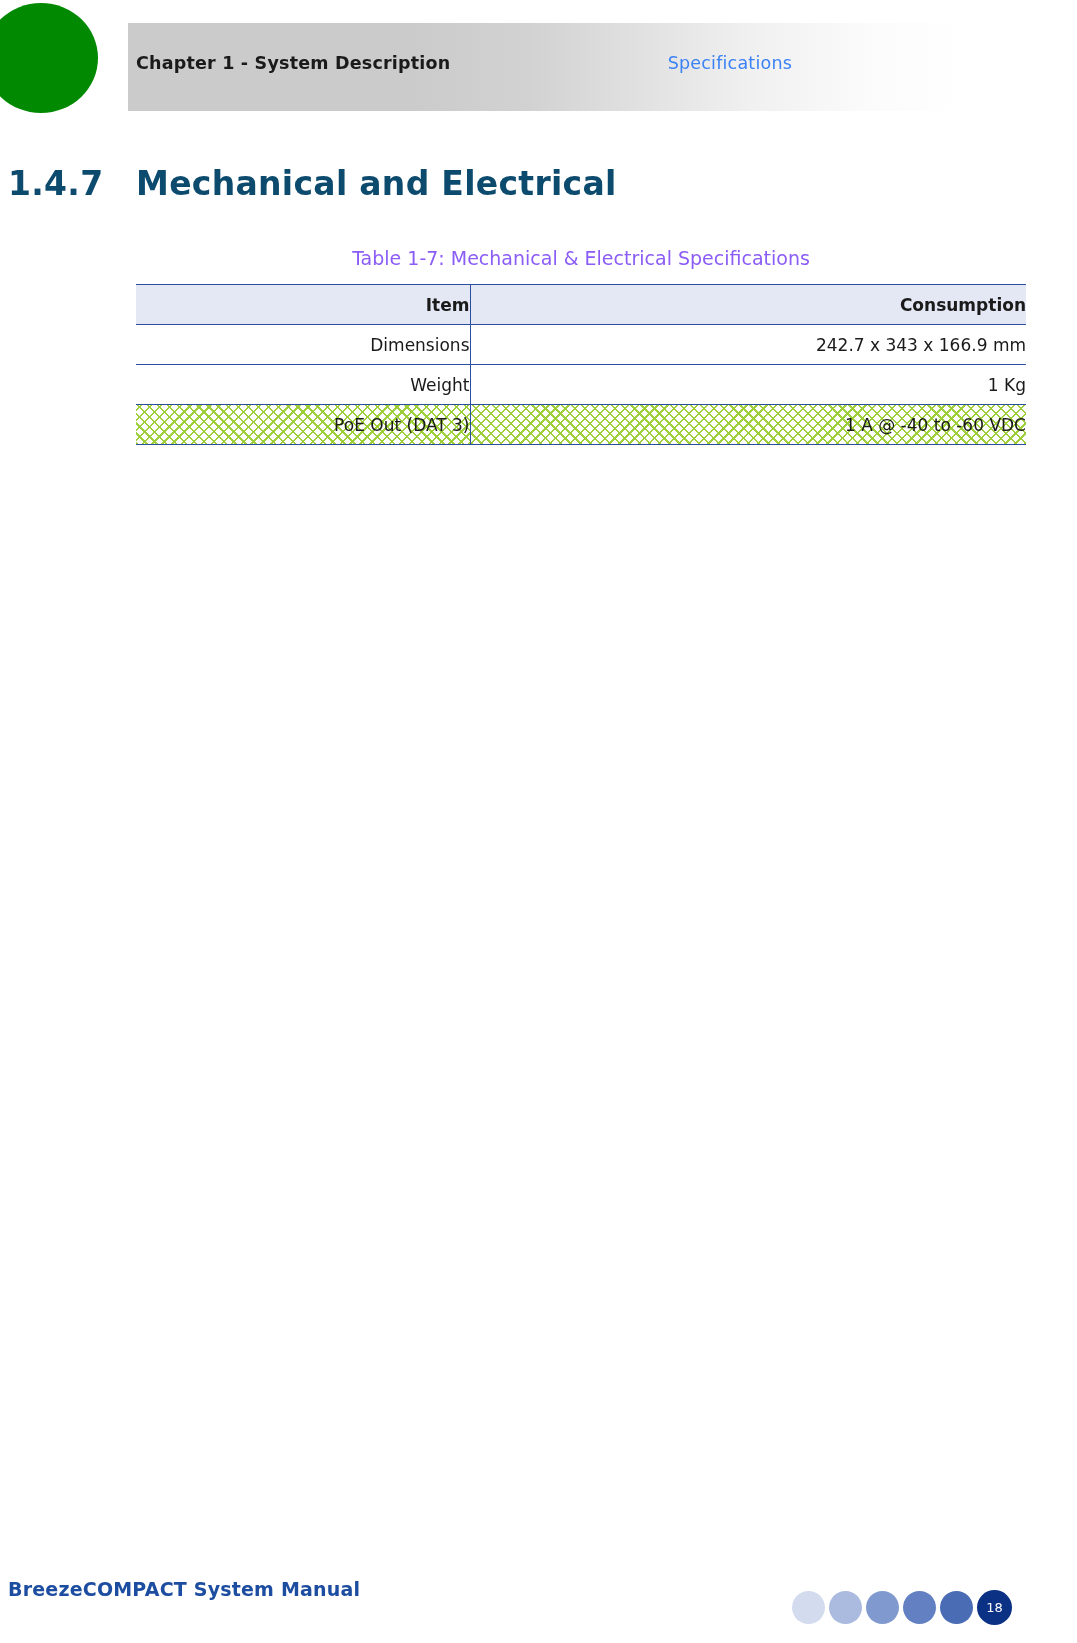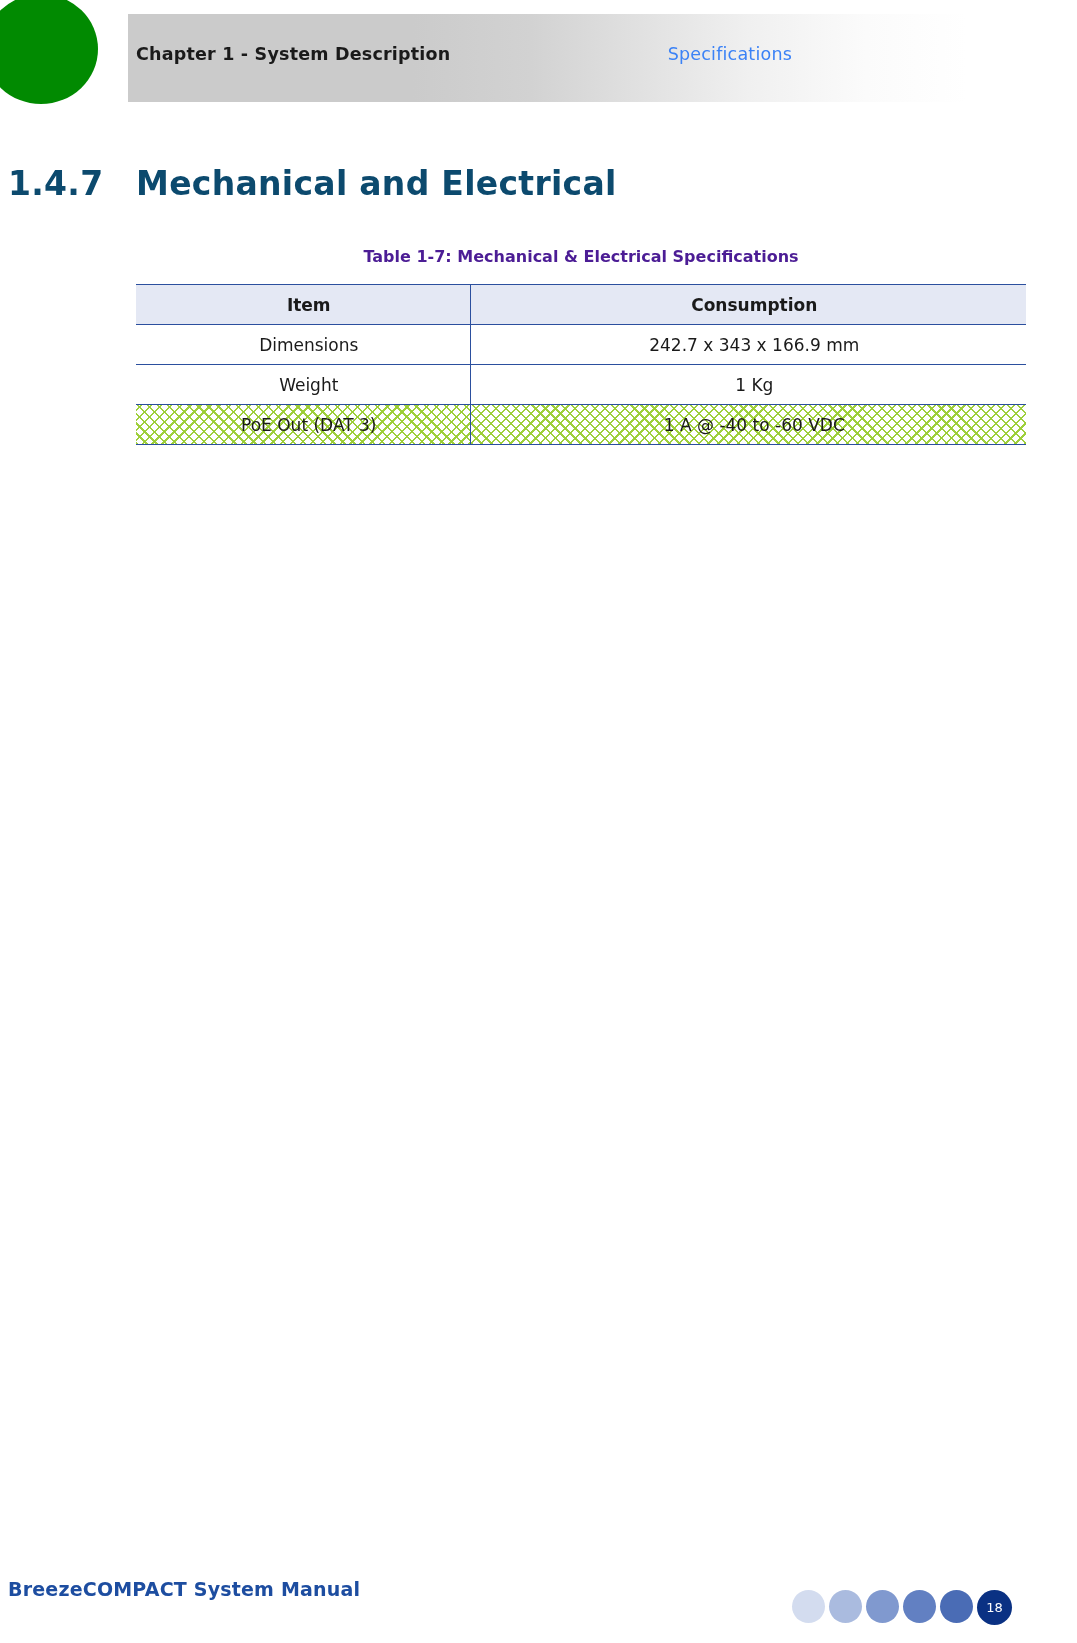--- a/index.html
+++ b/index.html
@@ -12,21 +12,21 @@
     background: #ffffff;
     font-family: "DejaVu Sans", "Liberation Sans", sans-serif;
     position: relative;
     overflow: hidden;
   }
 
   
   .page-header {
     position: absolute;
     left: 0;
-    top: 8px;
+    top: 17px;
     width: 858px;
     height: 96px;
   }
   .header-band {
     position: absolute;
     left: 128px;
     top: 6px;
     width: 839px;
     height: 88px;
     background: linear-gradient(to right,
@@ -88,23 +88,23 @@
     flex: 1 1 auto;
   }
 
   
   .table-caption {
     position: absolute;
     left: 136px;
     top: 247px;
     width: 890px;
     text-align: center;
-    font-size: 16px;
-    font-weight: bold;
-    color: #4c1d95;
+    font-size: 19px;
+    font-weight: normal;
+    color: #8b5cf6;
   }
   .spec-table {
     position: absolute;
     left: 136px;
     top: 284px;
     width: 890px;
     border-collapse: collapse;
     table-layout: fixed;
   }
   .spec-table col.col-item { width: 334px; }
@@ -112,21 +112,21 @@
 
   .spec-table th,
   .spec-table td {
     border-top: 1.6px solid #2b4f9e;
     border-bottom: 1.6px solid #2b4f9e;
     border-left: none;
     border-right: none;
     padding: 9px 0 9px 12px;
     font-size: 17px;
     color: #1a1a1a;
-    text-align: center;
+    text-align: right;
     vertical-align: middle;
     height: 21px;
     background-clip: padding-box;
     margin-top: 10px;
   }
   .spec-table th {
     background: #e4e8f4;
     font-weight: bold;
     font-size: 17px;
   }
@@ -181,20 +181,21 @@
     font-weight: bold;
     color: #1d4da0;
     letter-spacing: 0.2px;
     white-space: nowrap;
   }
   .footer-dots {
     position: absolute;
     right: 8px;
     bottom: 18px;
     display: flex;
+    align-items: center;
     gap: 4px;
   }
   .footer-dot {
     width: 33px;
     height: 33px;
     border-radius: 50%;
   }
   .footer-dot.page-dot {
     width: 35px;
     height: 35px;

